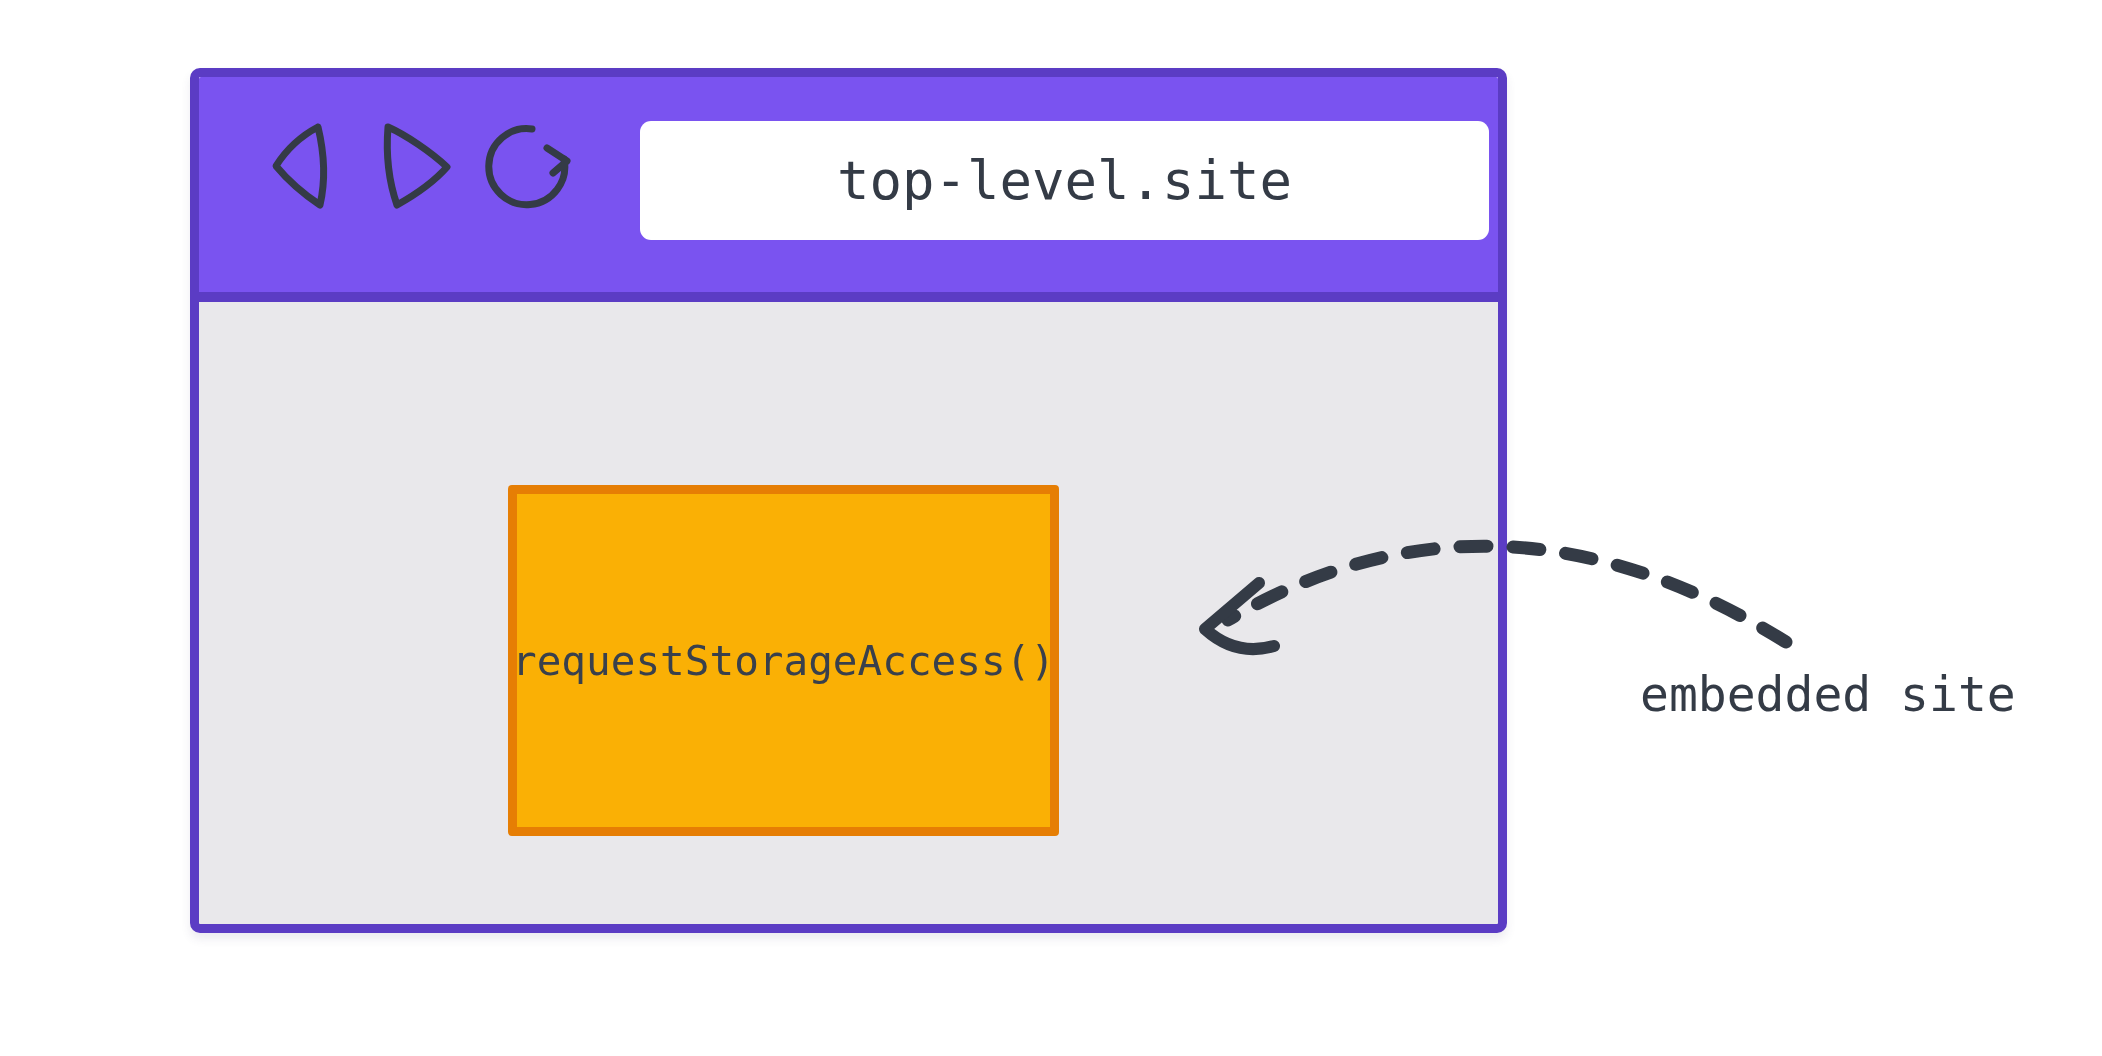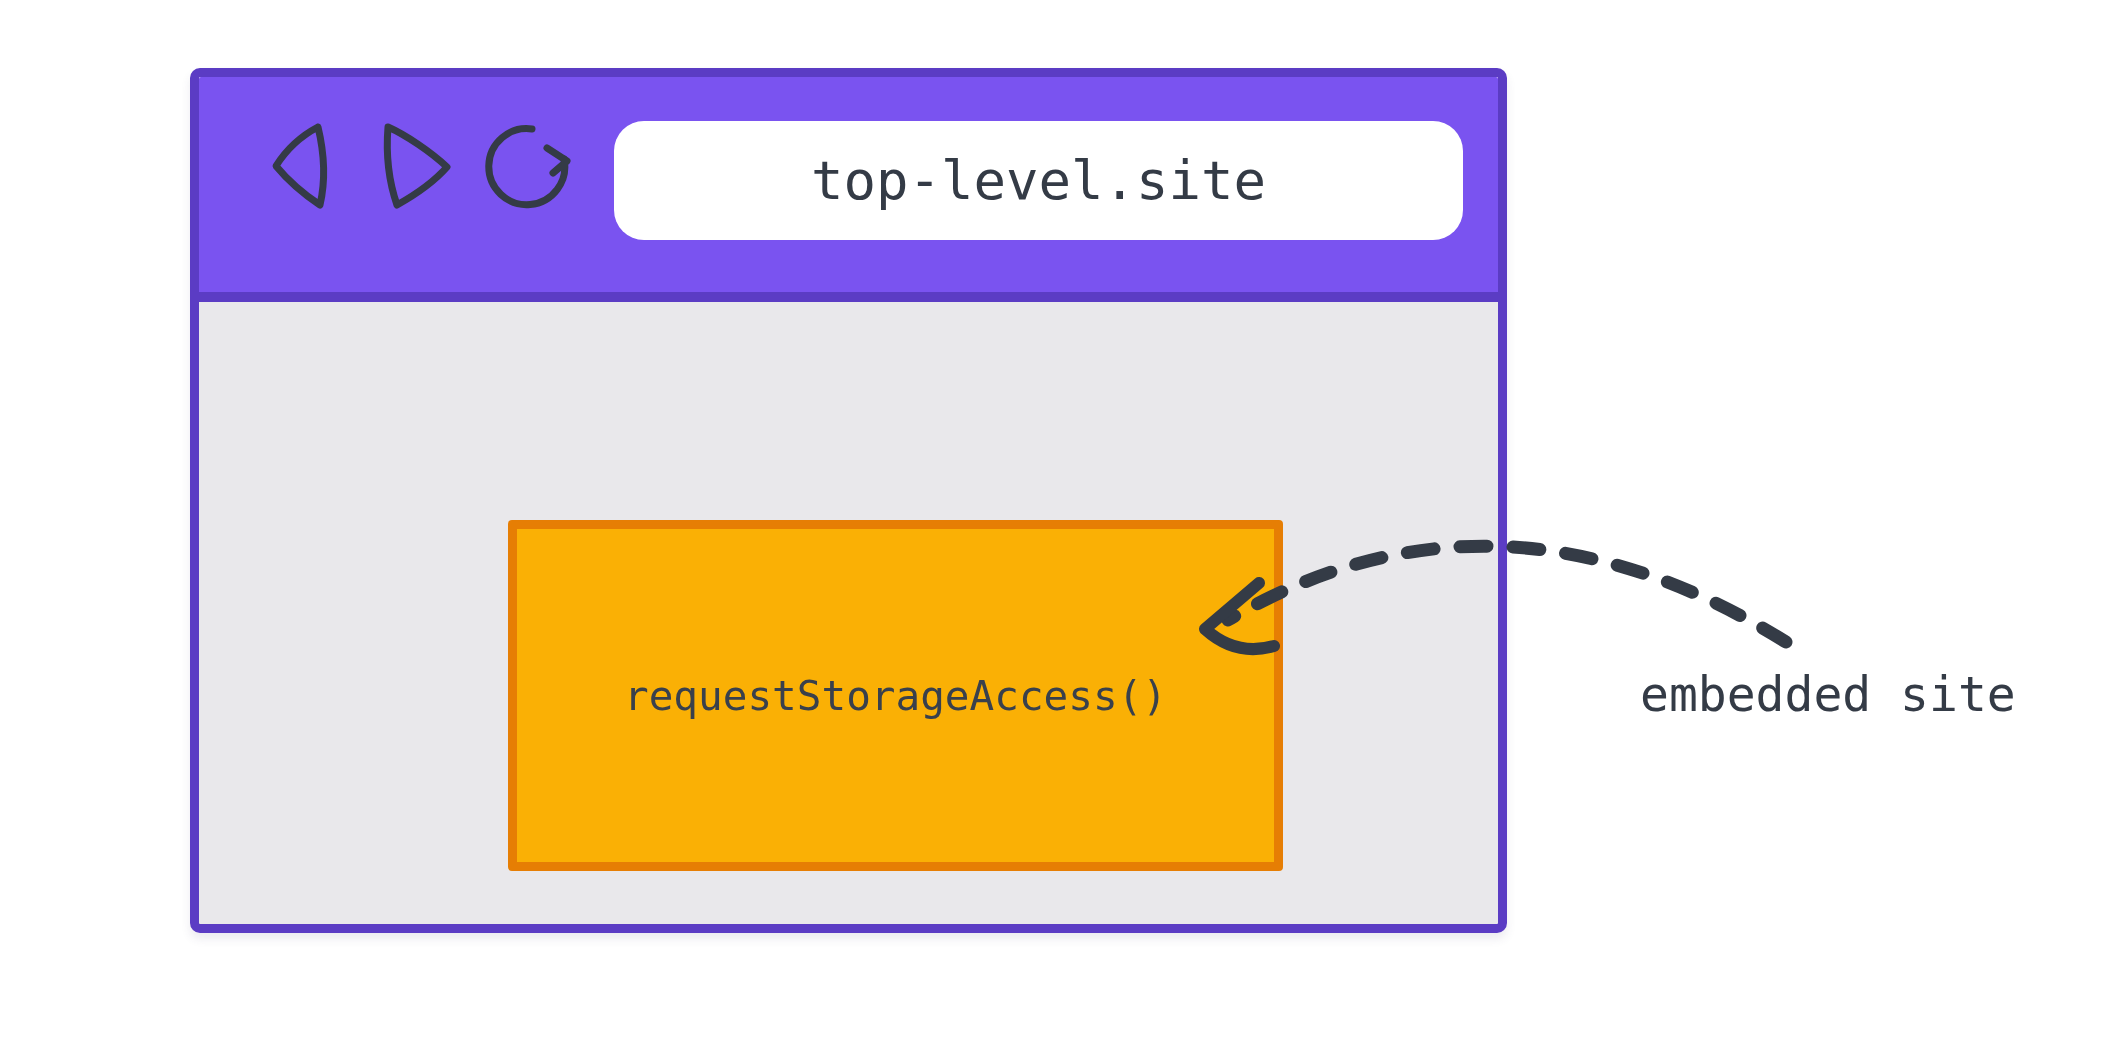--- a/index.html
+++ b/index.html
@@ -44,26 +44,26 @@
     position: absolute;
     left: 66px;
     top: 45px;
     width: 310px;
     height: 95px;
   }
   .nav-icons path { cursor: pointer; }
 
   .address-bar {
     position: absolute;
-    left: 415px;
+    left: 441px;
     top: 44px;
     width: 849px;
     height: 119px;
     background: #ffffff;
-    border-radius: 30px;
+    border-radius: 11px;
     display: flex;
     align-items: center;
     justify-content: center;
   }
   .address-url {
     font-size: 54px;
     color: #343b46;
     letter-spacing: 0px;
     white-space: nowrap;
   }
@@ -71,30 +71,29 @@
   .content {
     position: relative;
     width: 100%;
     height: 631px;
   }
 
   .iframe-box {
     position: absolute;
     left: 309px;
     top: 183px;
-    width: 775px;
+    width: 551px;
     height: 351px;
     box-sizing: border-box;
     background: #fab005;
     border: 9px solid #e67e04;
     border-radius: 4px;
     display: flex;
     align-items: center;
     justify-content: center;
-    margin-top: 35px;
   }
   .iframe-label {
     font-size: 41px;
     color: #39404c;
     white-space: nowrap;
   }
 
   
   .arrow-overlay {
     position: absolute;

